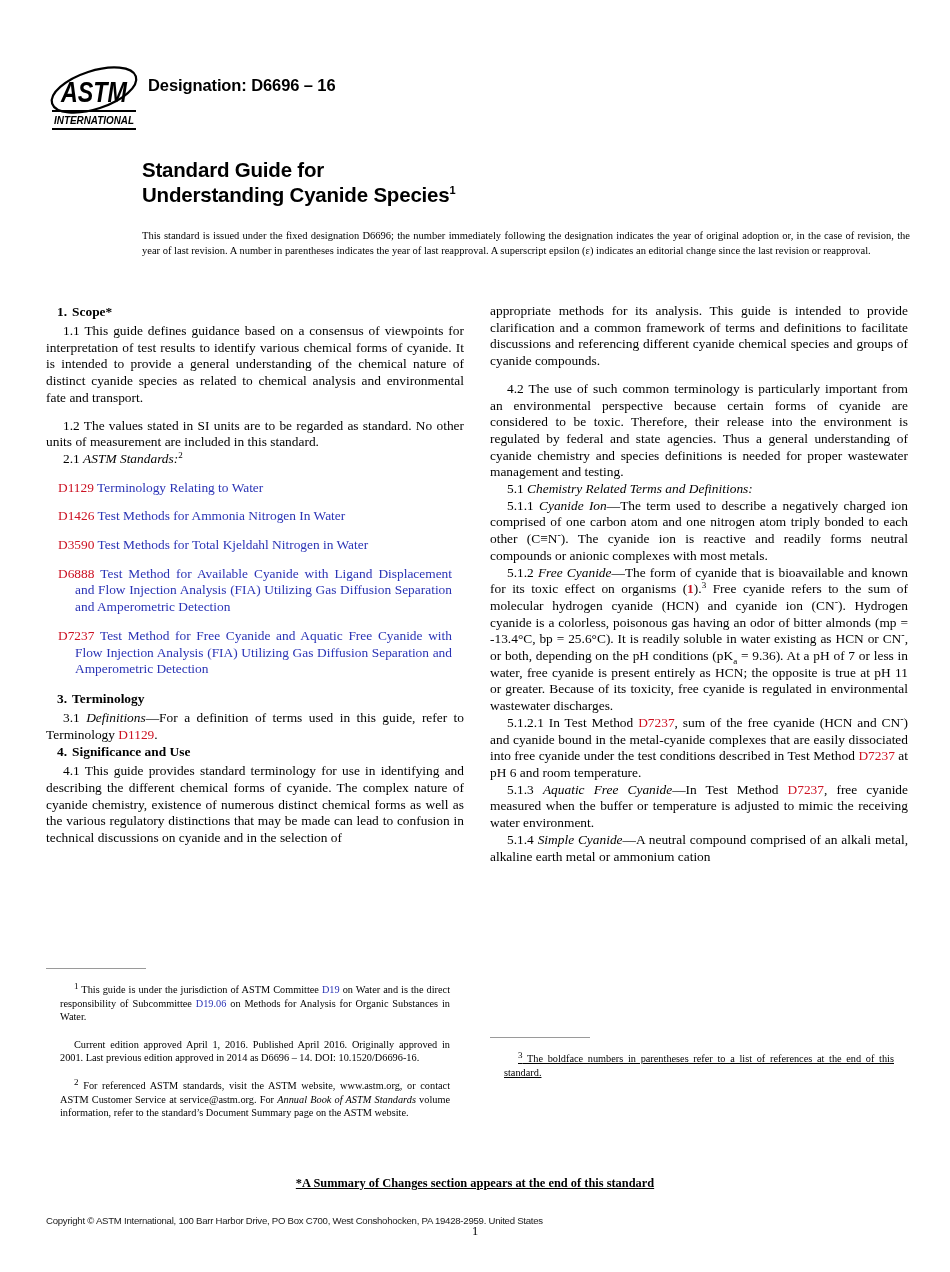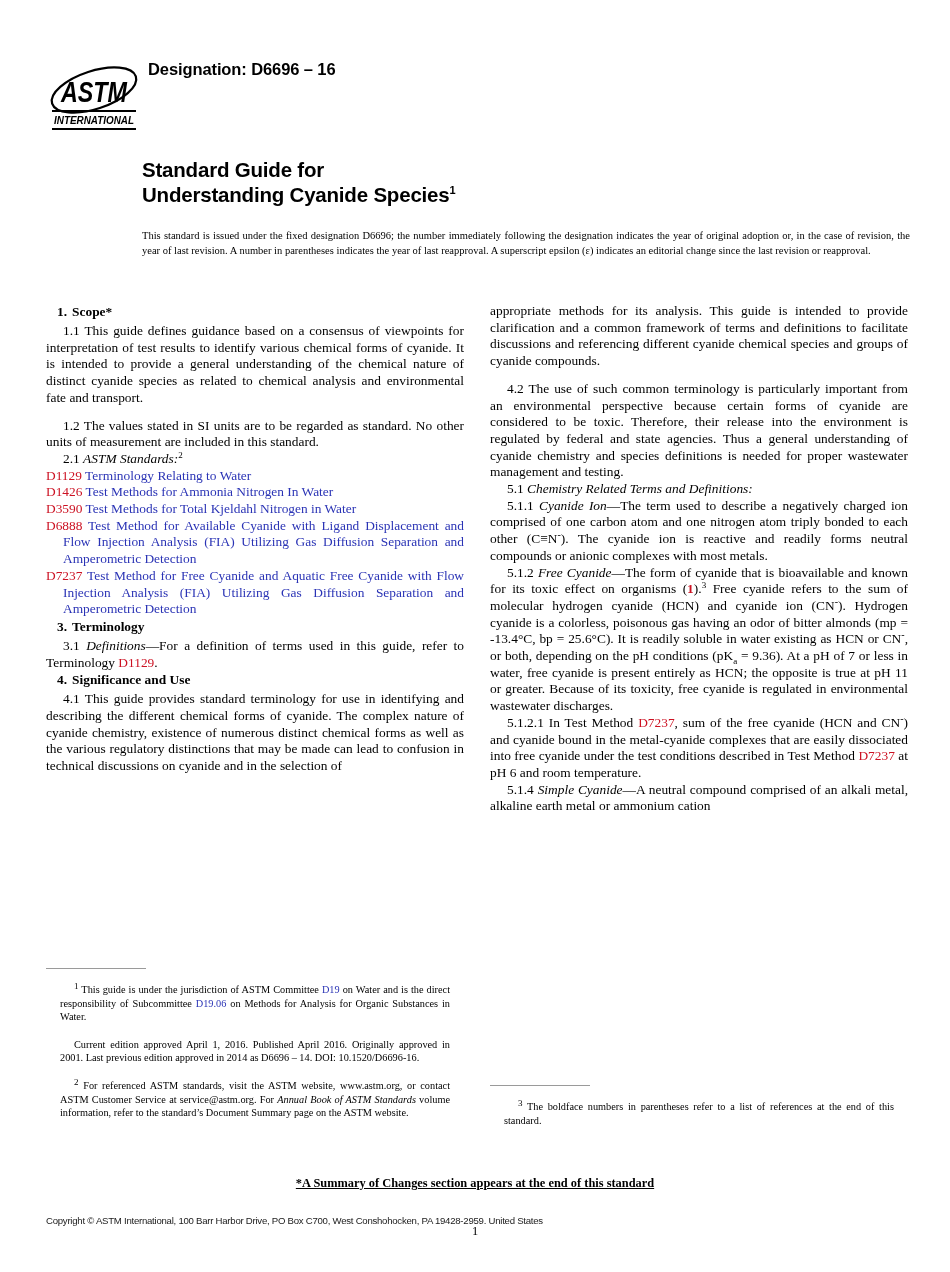--- a/index.html
+++ b/index.html
@@ -33,21 +33,21 @@
     position: absolute;
     left: 0;
     top: 0;
     width: 92px;
     height: 74px;
   }
   .logo svg { display: block; }
   .designation {
     position: absolute;
     left: 100px;
-    top: 0;
+    top: 16px;
     font-family: "Liberation Sans", "DejaVu Sans", sans-serif;
     font-weight: bold;
     font-size: 16.5px;
     letter-spacing: -0.1px;
     white-space: pre;
   }
 
   
   .title-block {
     position: absolute;
@@ -112,21 +112,21 @@
   .it { font-style: italic; }
   .bd { font-weight: bold; }
 
   
   .reflist {
     margin: 0;
     padding: 0;
     list-style: none;
   }
   .reflist li {
-    margin: 0;
+    margin: 12px;
     padding-left: 17px;
     text-indent: -17px;
     text-align: justify;
   }
   .ref-id  { color: #cc1122; }
   .ref-ttl { color: #2a33b5; }
   .lnk-red { color: #cc1122; }
   .lnk-blue{ color: #2a33b5; }
 
   sup.fn {
@@ -147,21 +147,21 @@
 
   
   .footnotes {
     position: absolute;
     width: 418px;
     font-size: 10.3px;
     line-height: 13.6px;
     text-align: justify;
   }
   .fn-left  { left: 46px;  top: 968px; }
-  .fn-right { left: 490px; top: 1085px; }
+  .fn-right { left: 490px; top: 1037px; text-decoration: underline; }
   .fn-rule {
     width: 100px;
     height: 0;
     border-top: 1.6px solid #9a9a9a;
     margin: 0 0 9px 0;
   }
   .footnotes p {
     margin: 14px;
     text-indent: 14px;
   }
@@ -301,20 +301,24 @@
 
     <p class="para">
       <span>5.1.2</span>
       <span class="it">Free Cyanide</span><span>—The form of cyanide that is bioavailable and known for its toxic effect on organisms (</span><span class="bd lnk-red">1</span><span>).</span><sup class="fn">3</sup><span> Free cyanide refers to the sum of molecular hydrogen cyanide (HCN) and cyanide ion (CN</span><span class="minus-sup">-</span><span>). Hydrogen cyanide is a colorless, poisonous gas having an odor of bitter almonds (mp = -13.4°C, bp = 25.6°C). It is readily soluble in water existing as HCN or CN</span><span class="minus-sup">-</span><span>, or both, depending on the pH conditions (pK</span><sub class="sb">a</sub><span> = 9.36). At a pH of 7 or less in water, free cyanide is present entirely as HCN; the opposite is true at pH 11 or greater. Because of its toxicity, free cyanide is regulated in environmental wastewater discharges.</span>
     </p>
 
     <p class="para">
       <span>5.1.2.1</span><span> In Test Method </span><span class="lnk-red">D7237</span><span>, sum of the free cyanide (HCN and CN</span><span class="minus-sup">-</span><span>) and cyanide bound in the metal-cyanide complexes that are easily dissociated into free cyanide under the test conditions described in Test Method </span><span class="lnk-red">D7237</span><span> at pH 6 and room temperature.</span>
     </p>
 
+    <p class="para">
+      <span>5.1.3</span>
+      <span class="it">Aquatic Free Cyanide</span><span>—In Test Method </span><span class="lnk-red">D7237</span><span>, free cyanide measured when the buffer or temperature is adjusted to mimic the receiving water environment.</span>
+    </p>
 
     <p class="para">
       <span>5.1.4</span>
       <span class="it">Simple Cyanide</span><span>—A neutral compound comprised of an alkali metal, alkaline earth metal or ammonium cation</span>
     </p>
   </div>
 
   <div class="footnotes fn-left">
     <div class="fn-rule"></div>
     <p>

